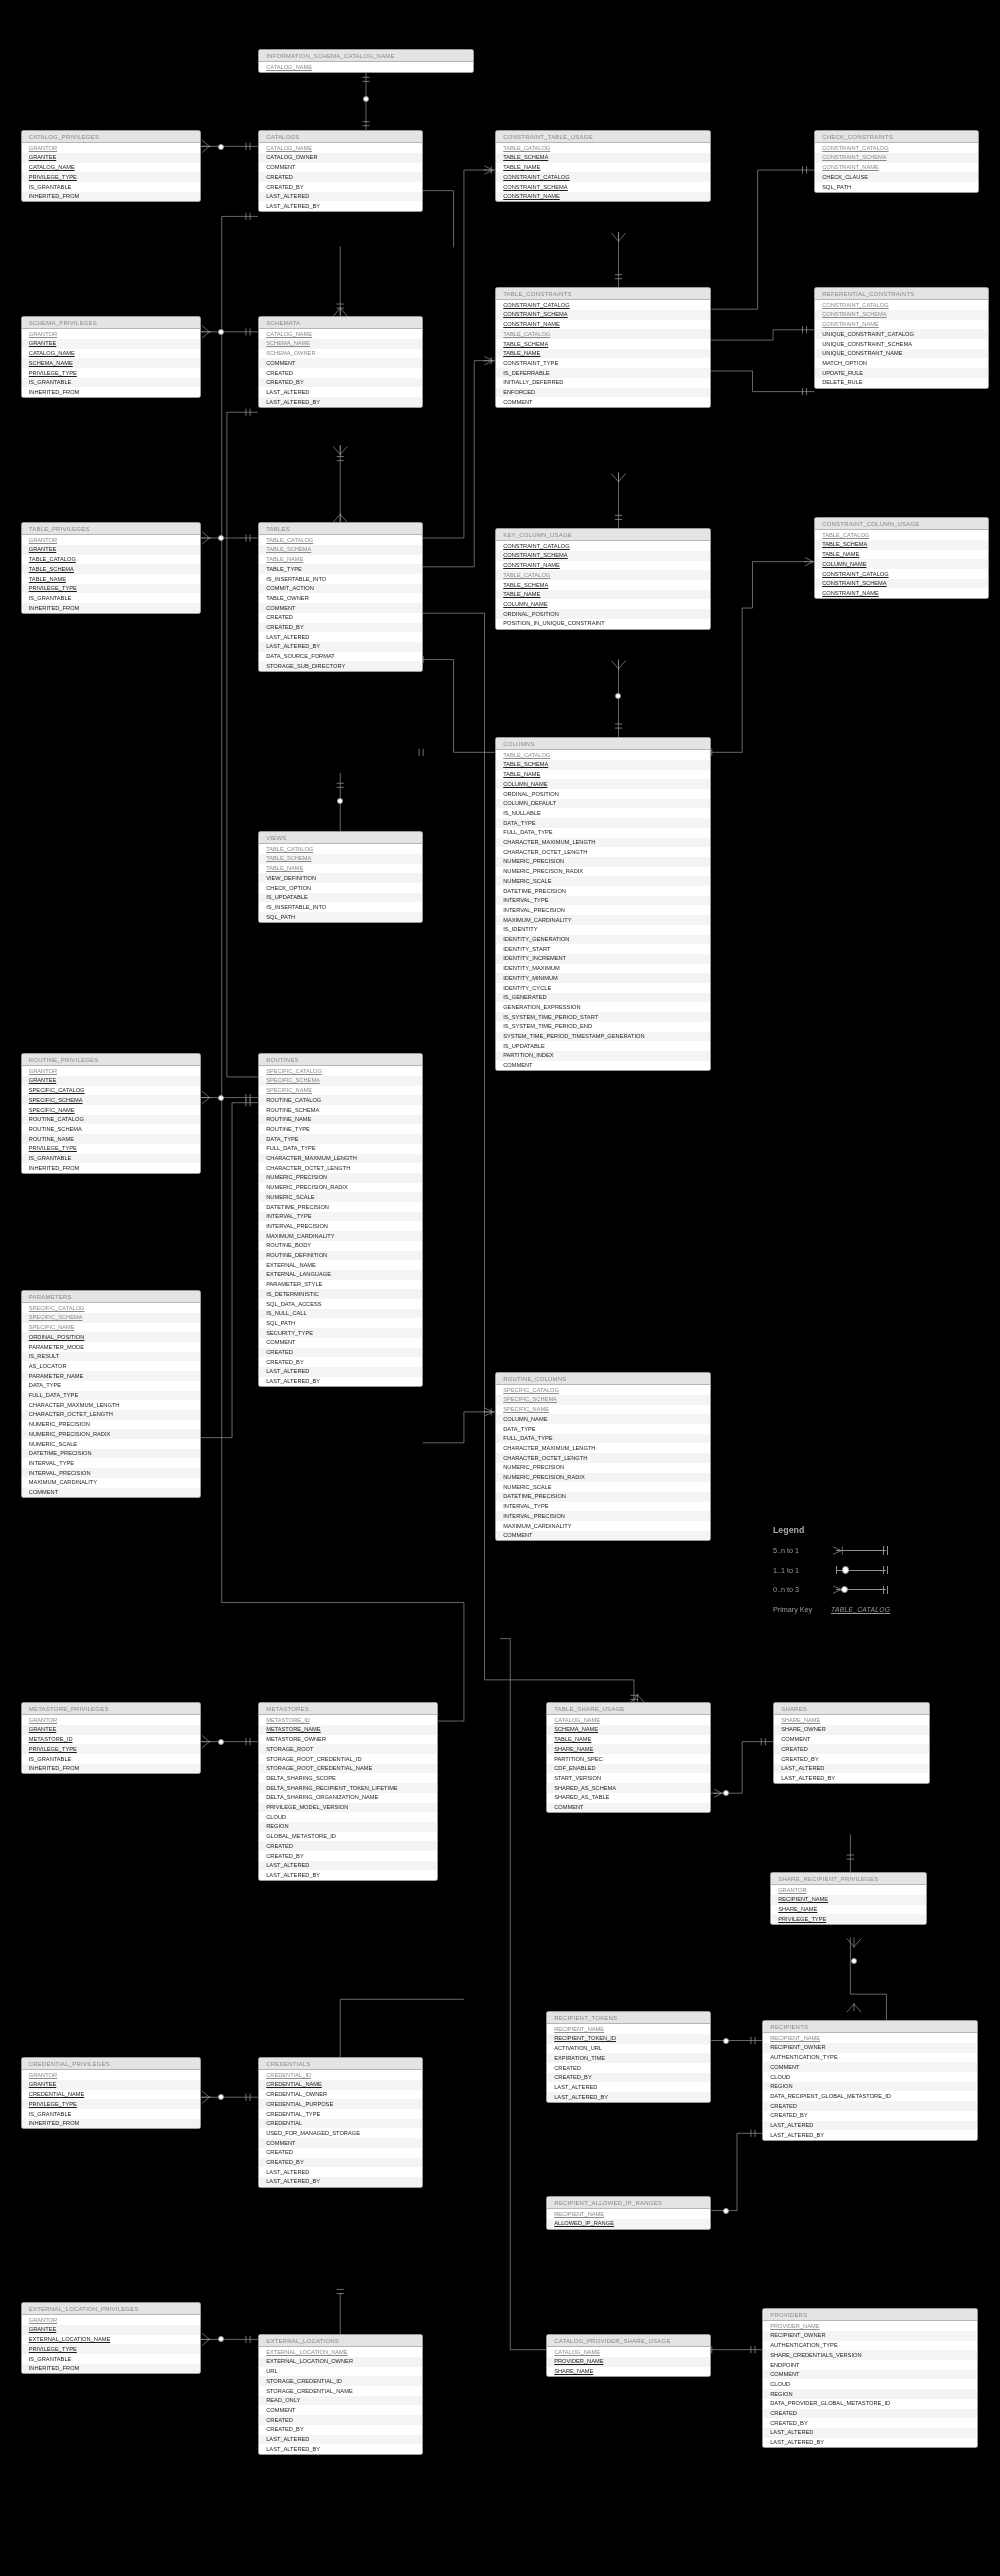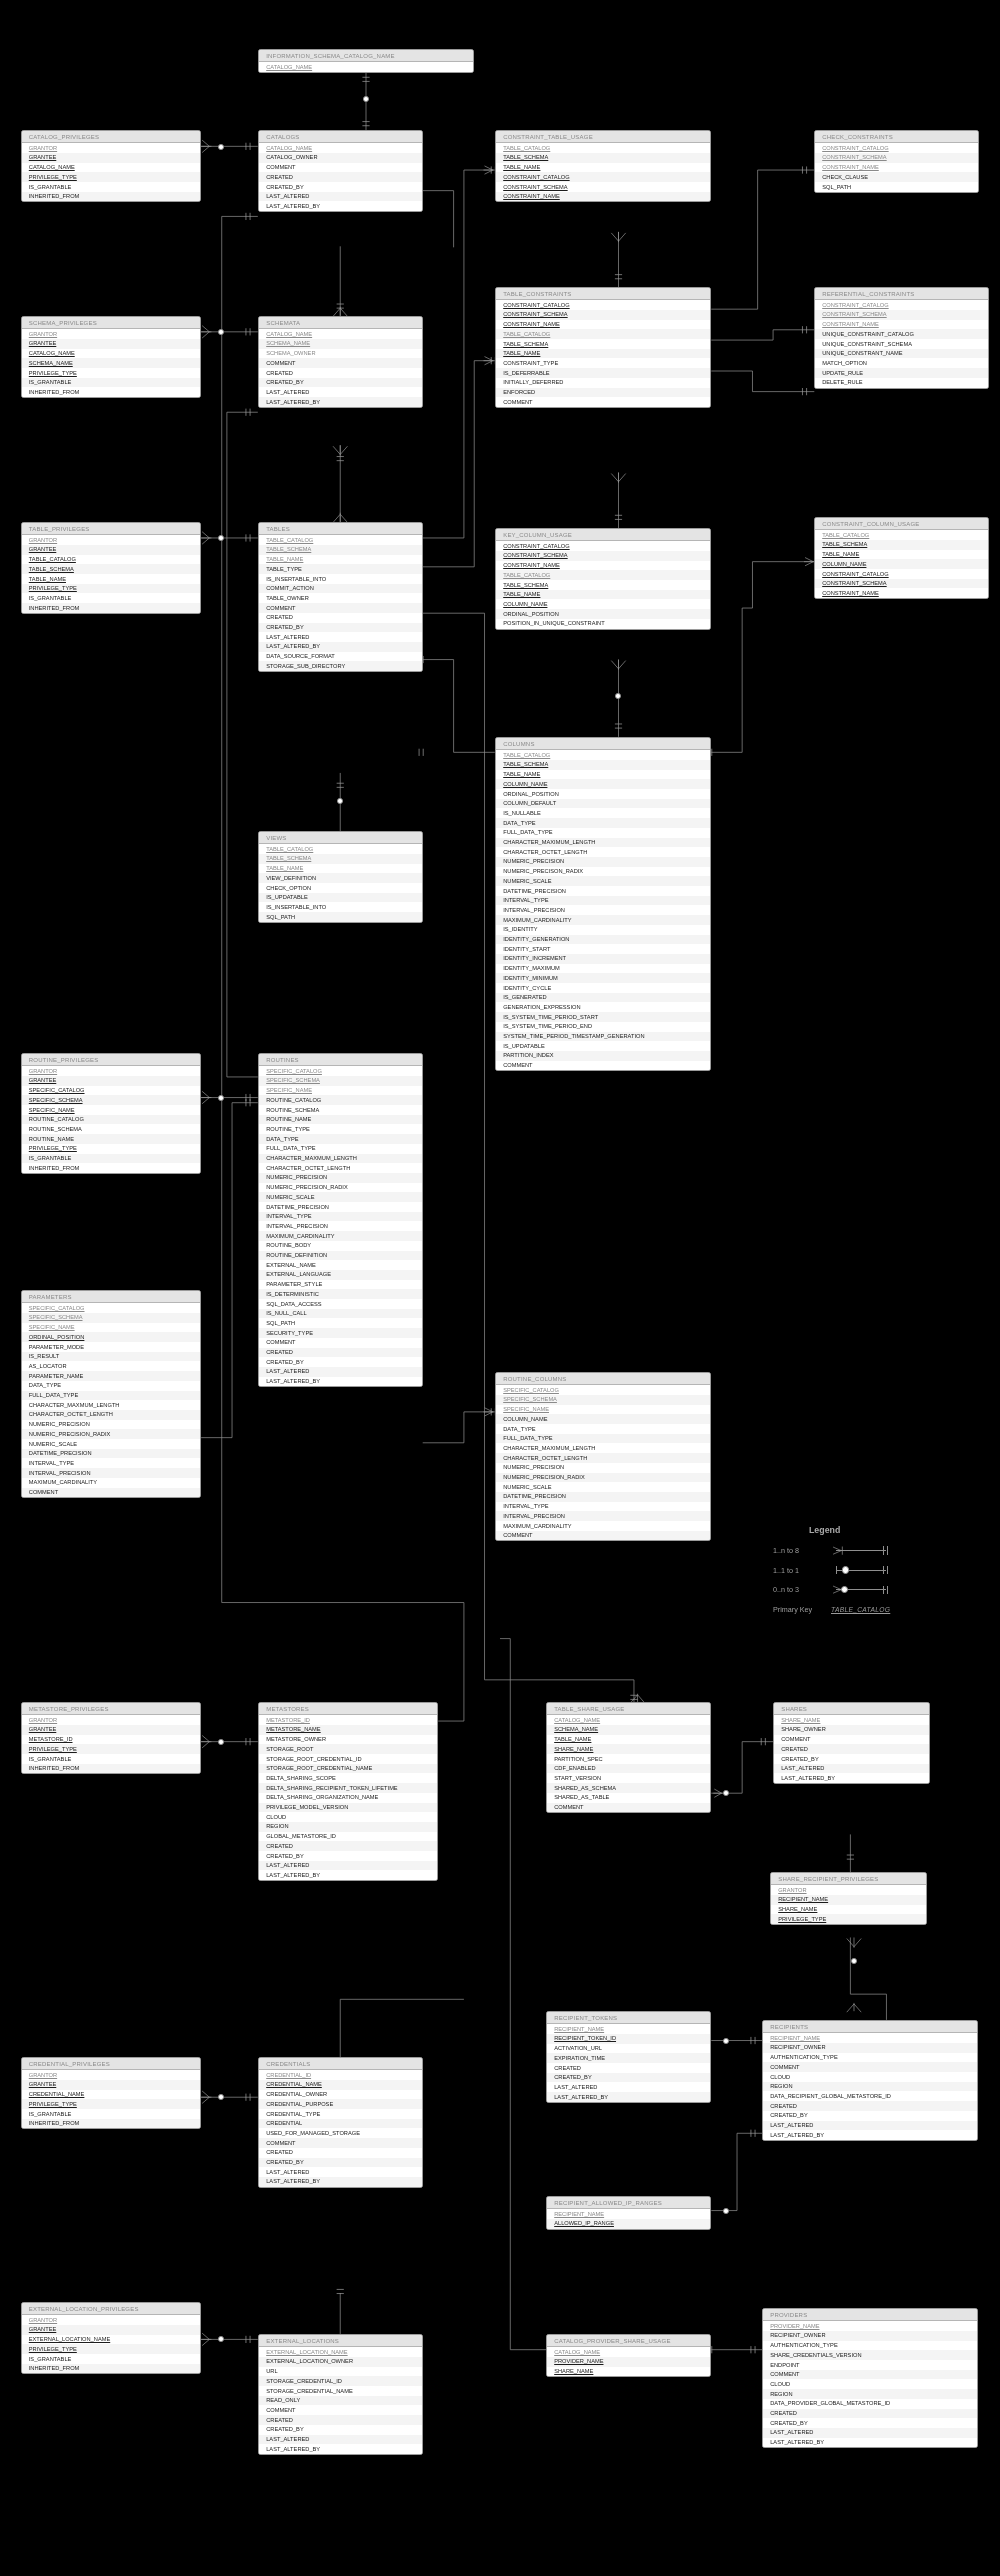--- a/index.html
+++ b/index.html
@@ -60,21 +60,20 @@
   #legend {
     position: absolute;
     z-index: 10;
     color: #9a9a9a;
   }
   #legend .legend-title {
     font-size: 8.8px;
     font-weight: bold;
     color: #a8a8a8;
     margin-bottom: 7.2px;
-    margin-left: 36px;
   }
   .legend-row {
     display: flex;
     align-items: center;
     height: 16.5px;
     margin-bottom: 3.1px;
   }
   .legend-label {
     width: 58px;
     font-size: 7.2px;
@@ -804,21 +803,21 @@
           <li class="pk">PROVIDER_NAME</li>
           <li class="pk">SHARE_NAME</li>
         </ul>
       </div>
     </div>
 
   <div id="legend" style="left:773px;top:1525px">
     <div class="legend-title">Legend</div>
 
     <div class="legend-row">
-      <div class="legend-label">1..n to 8</div>
+      <div class="legend-label">5..n to 1</div>
       <div class="legend-glyph">
         <div class="lline"></div>
         <div class="lcrow">
           <svg width="15.5" height="10.3" viewBox="0 0 30 20">
               <g stroke="#9a9a9a" stroke-width="1.3" fill="none">
             <path d="M 2 2 L 18 9 L 2 16"></path>
                 <path d="M 20 1 L 20 17"></path>
           </g>
             </svg>
         </div>

